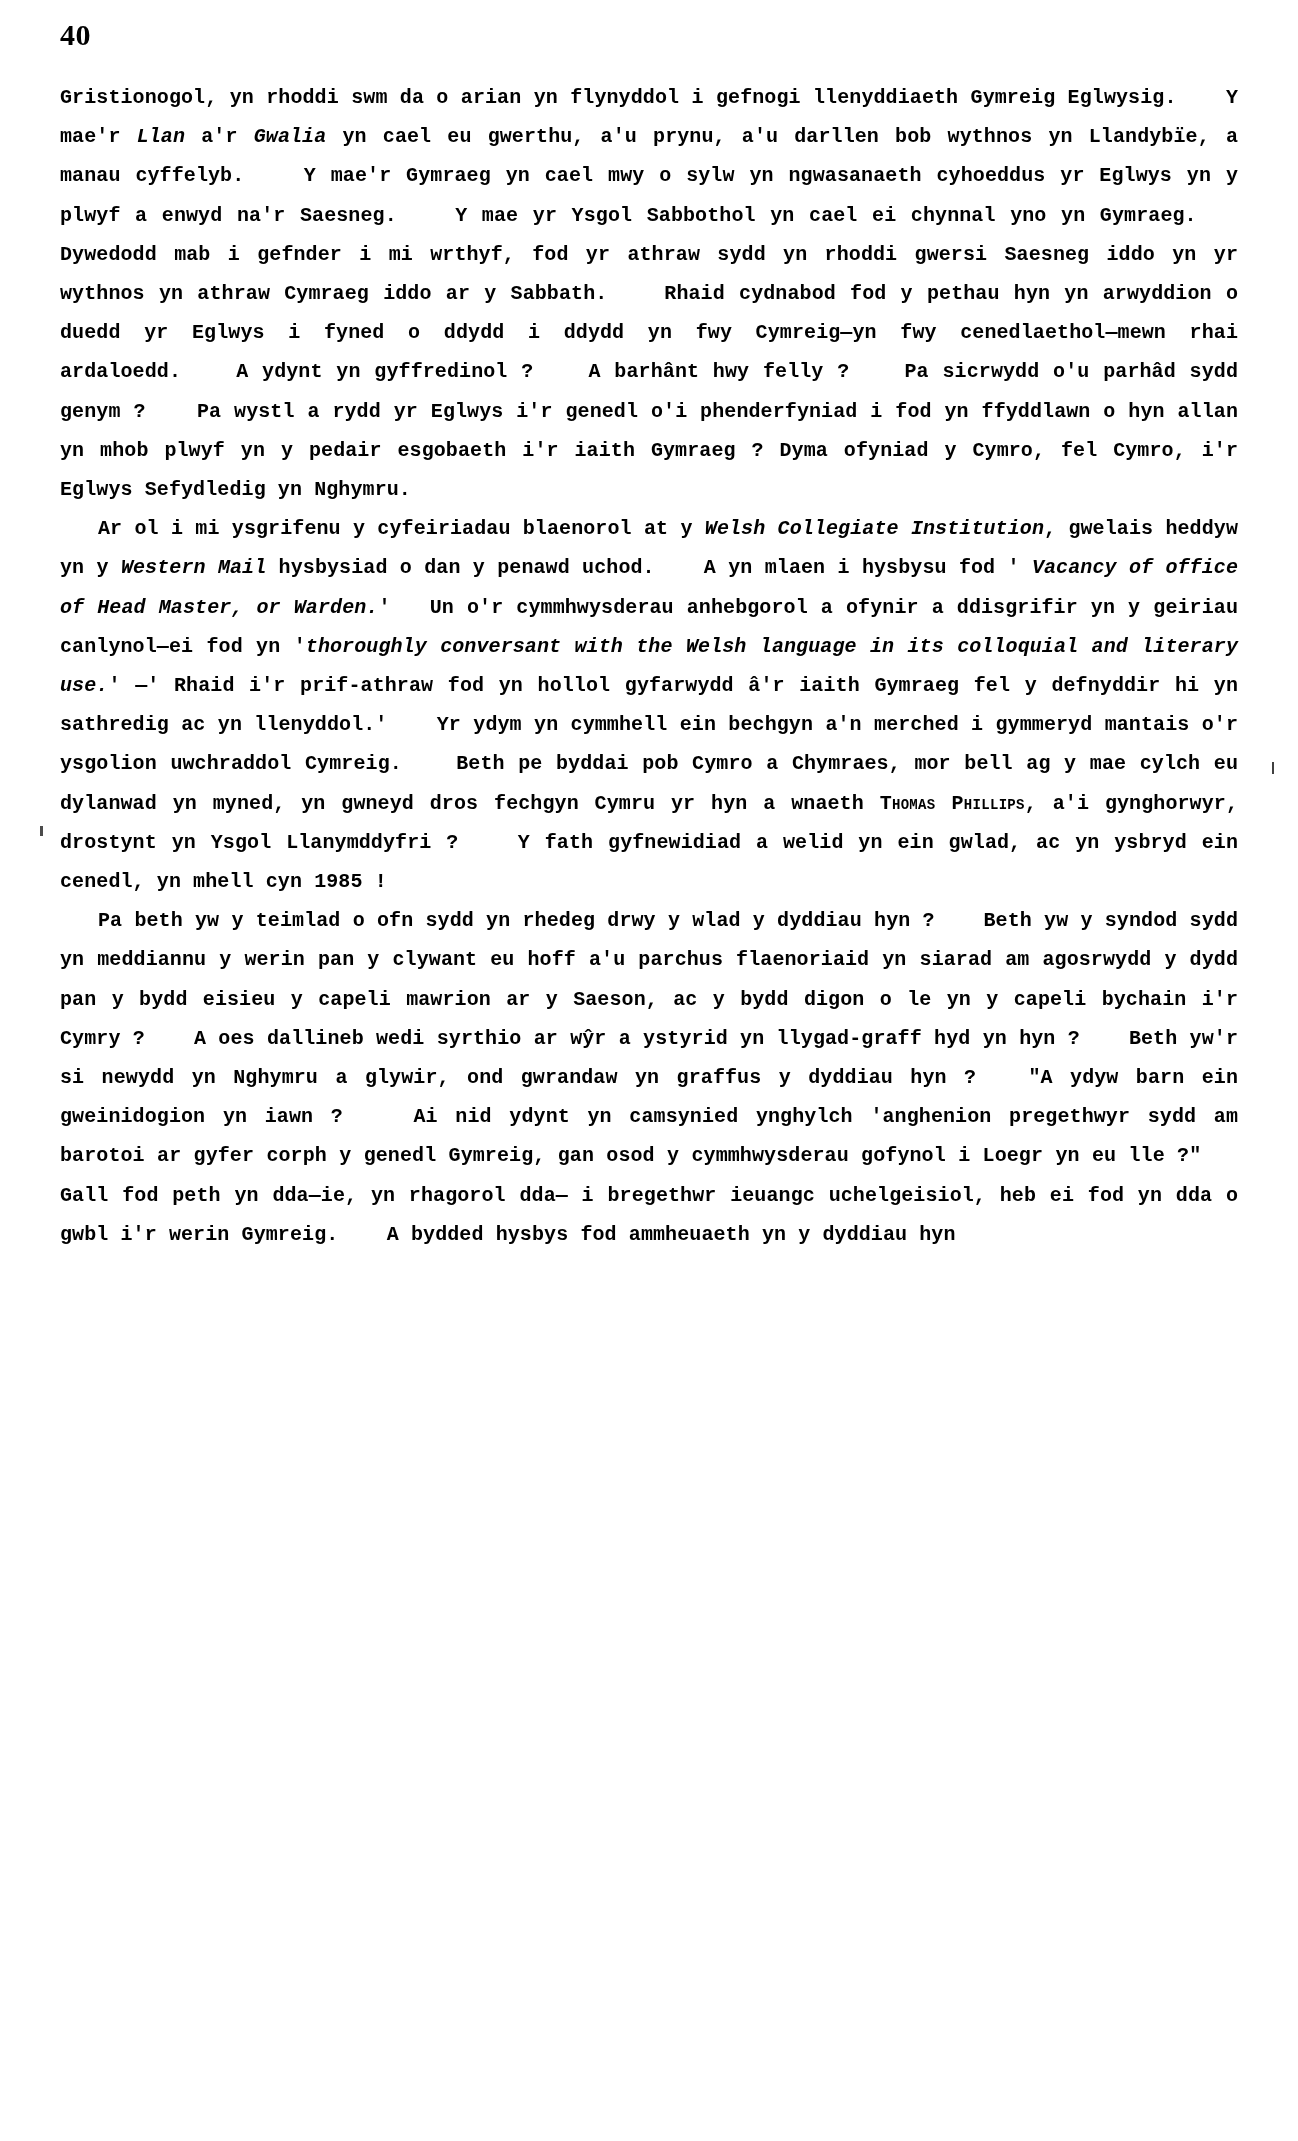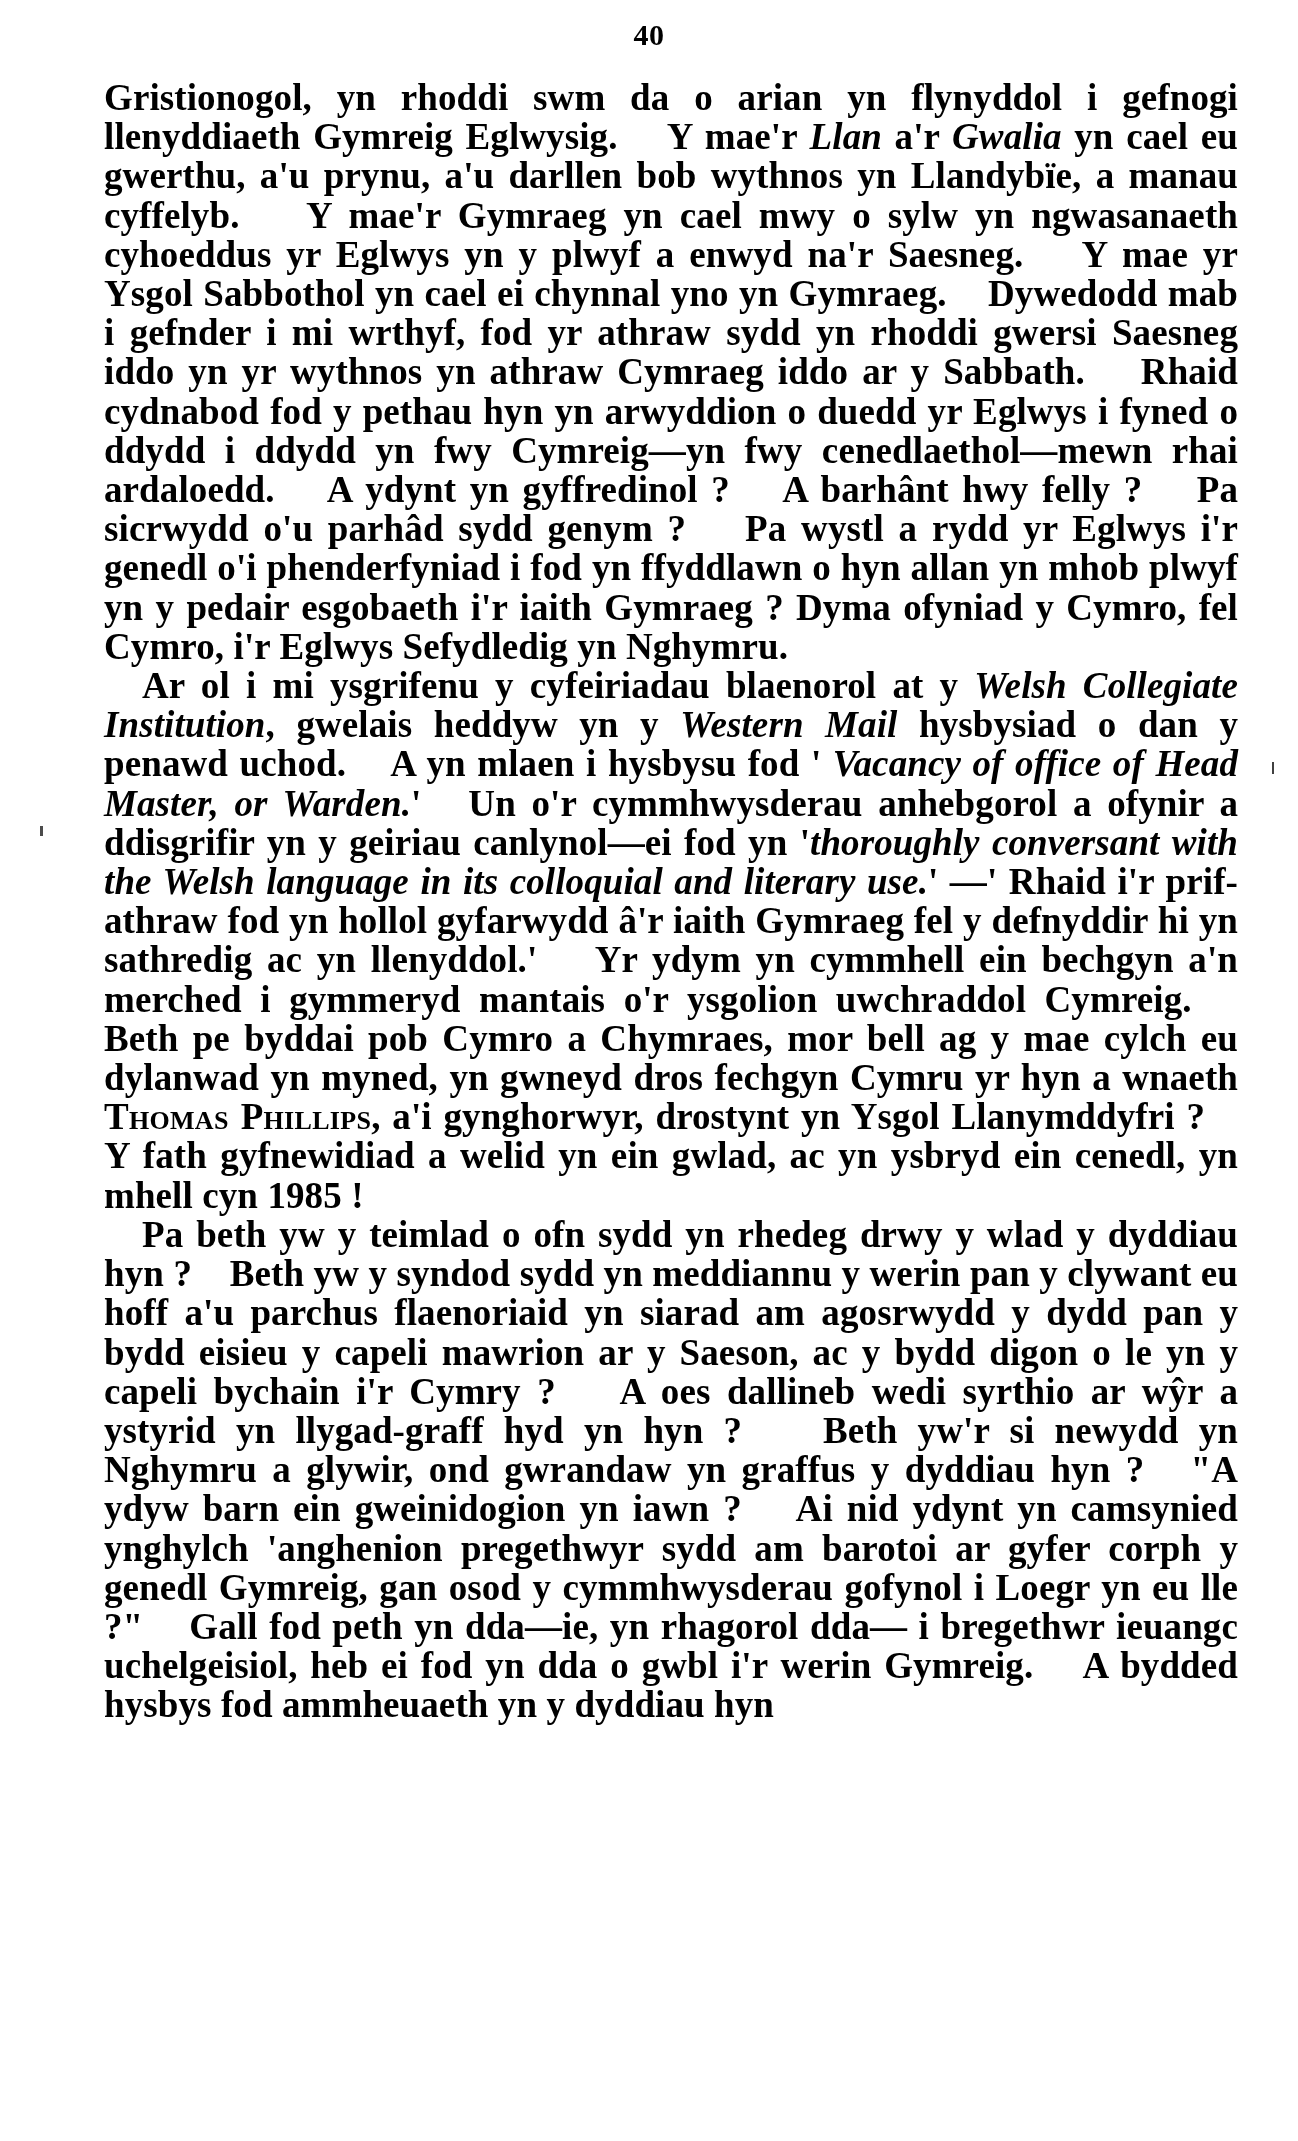--- a/index.html
+++ b/index.html
@@ -15,36 +15,34 @@
     overflow: hidden;
   }
   .page {
     position: relative;
     width: 1298px;
     height: 2141px;
     box-sizing: border-box;
     padding: 18px 60px 0 60px;
   }
   .page-number {
-    text-align: center;
     font-family: "Liberation Serif", serif;
     font-weight: bold;
     font-size: 30px;
     letter-spacing: 0.5px;
     margin: 0 0 26px 0;
   }
   .body-text {
-    font-family: Liberation Serif, serif;
-    font-size: 37px;
+    font-family: Liberation Mono, monospace;
+    font-size: 20px;
     line-height: 39.2px;
     text-align: justify;
     text-justify: inter-word;
     font-weight: 600;
     letter-spacing: 0.1px;
-    margin-left: 44px;
     -webkit-font-smoothing: none;
   }
   .body-text p {
     margin: 0;
     text-indent: 38px;
   }
   .body-text p.noindent {
     text-indent: 0;
   }
   .body-text i {

